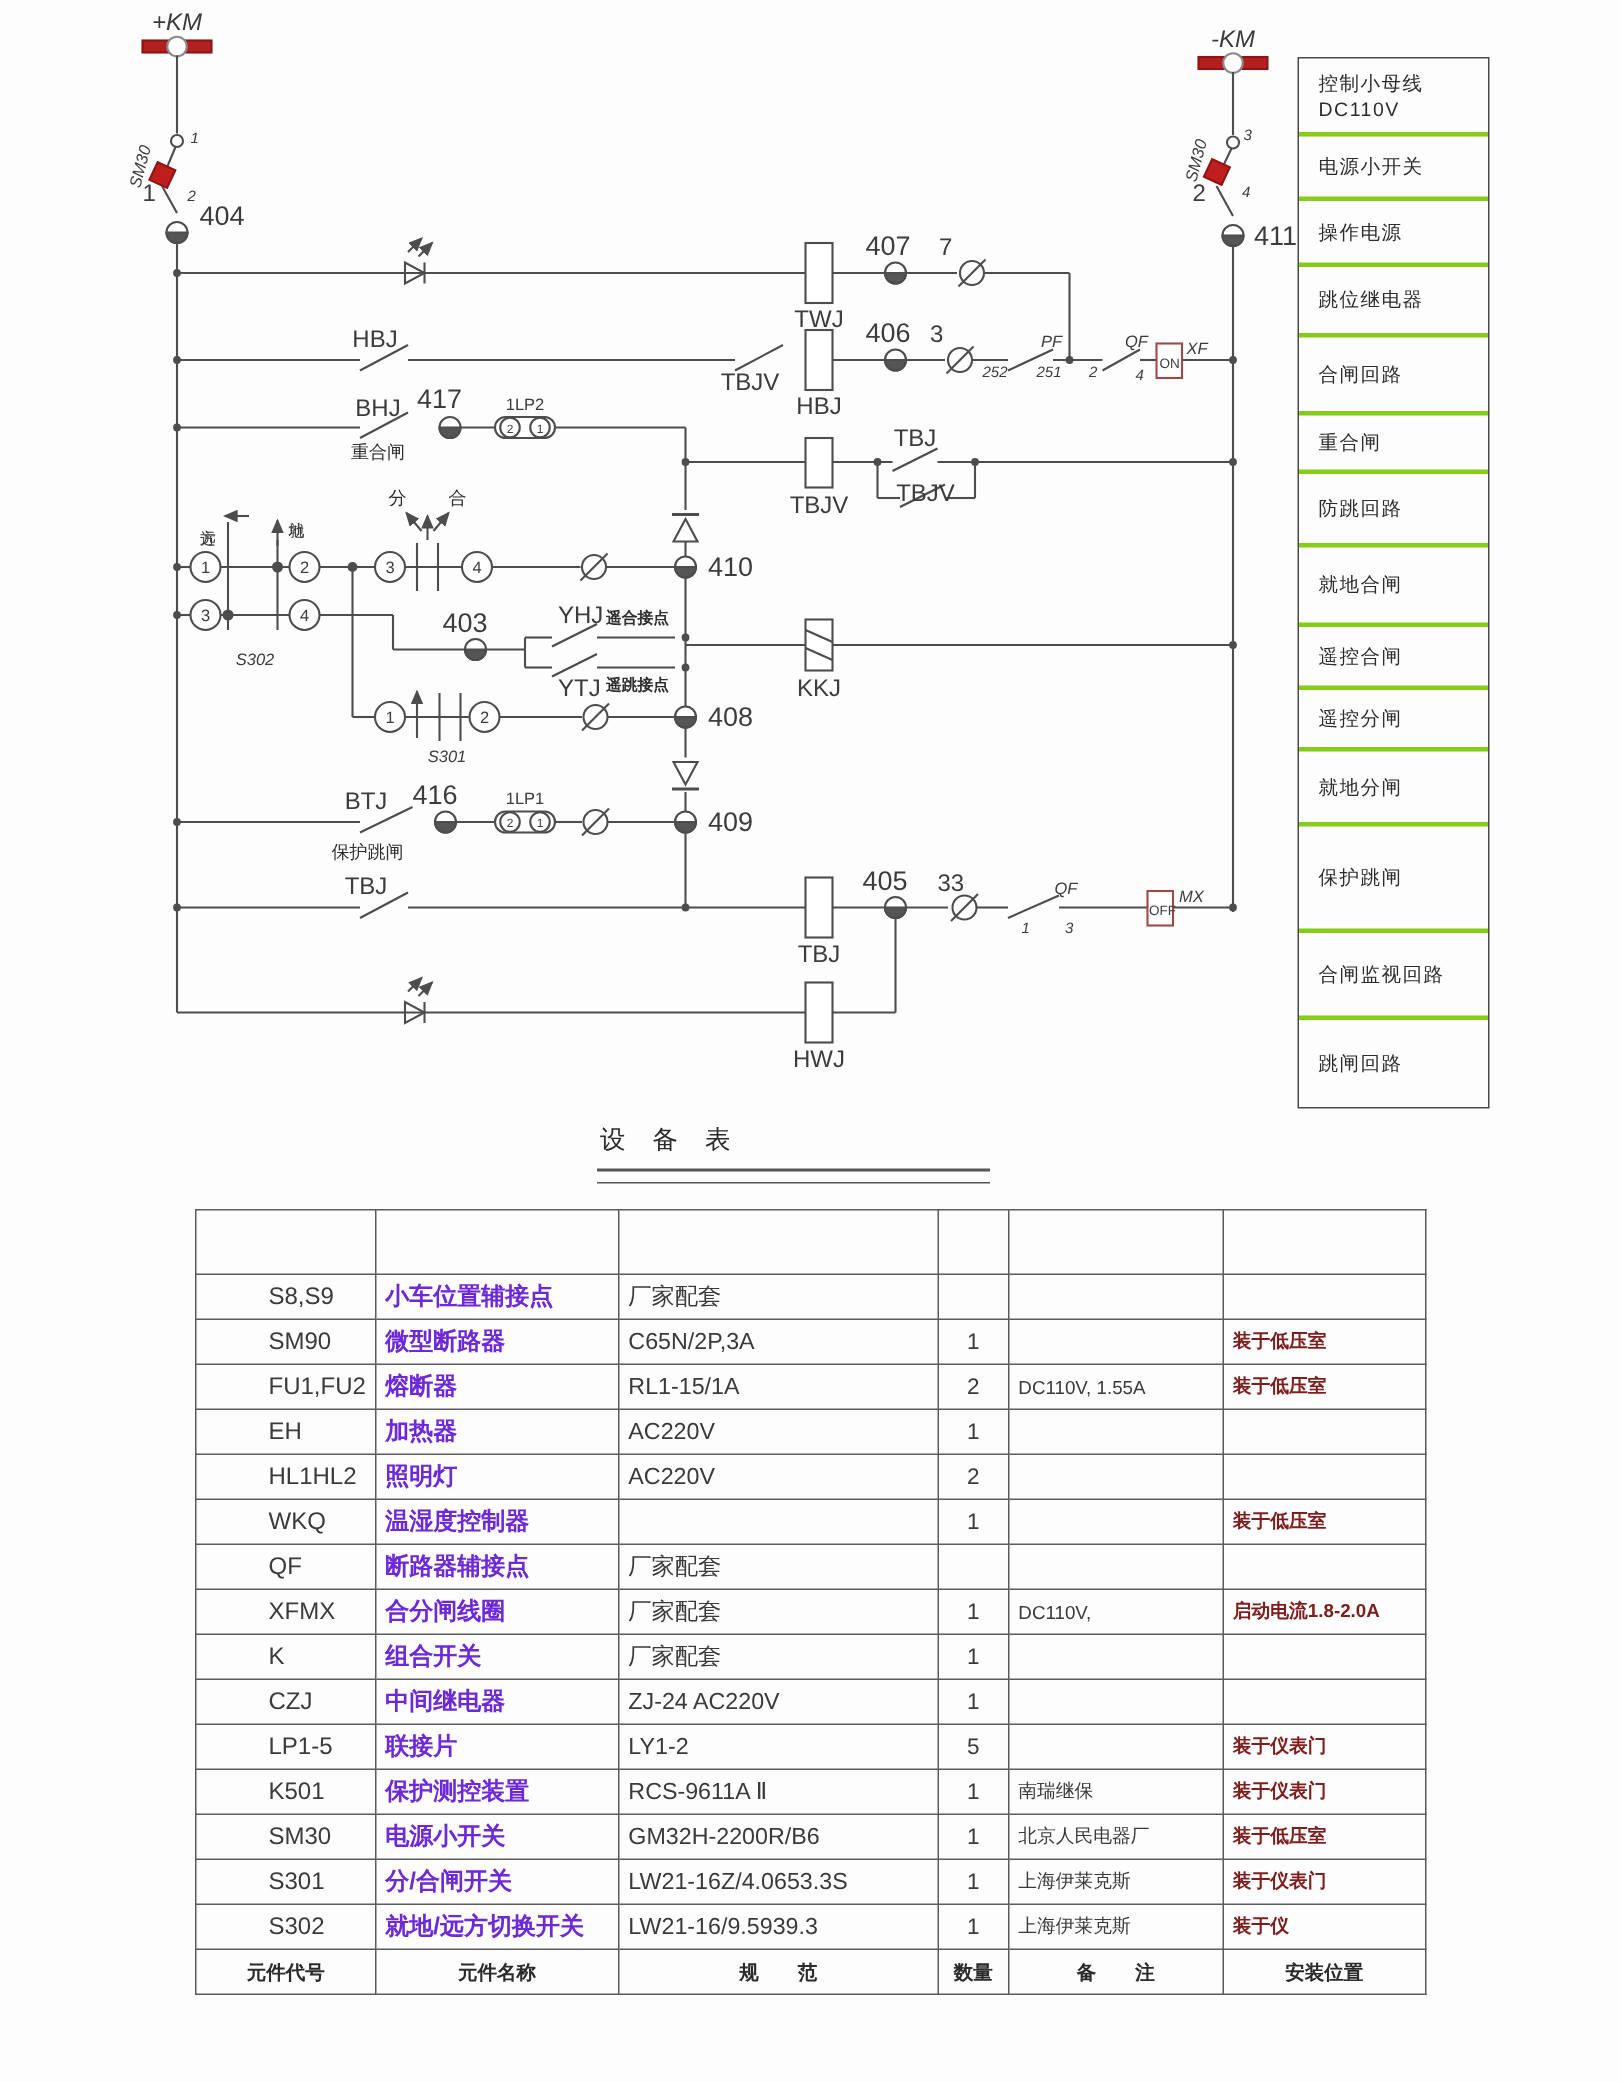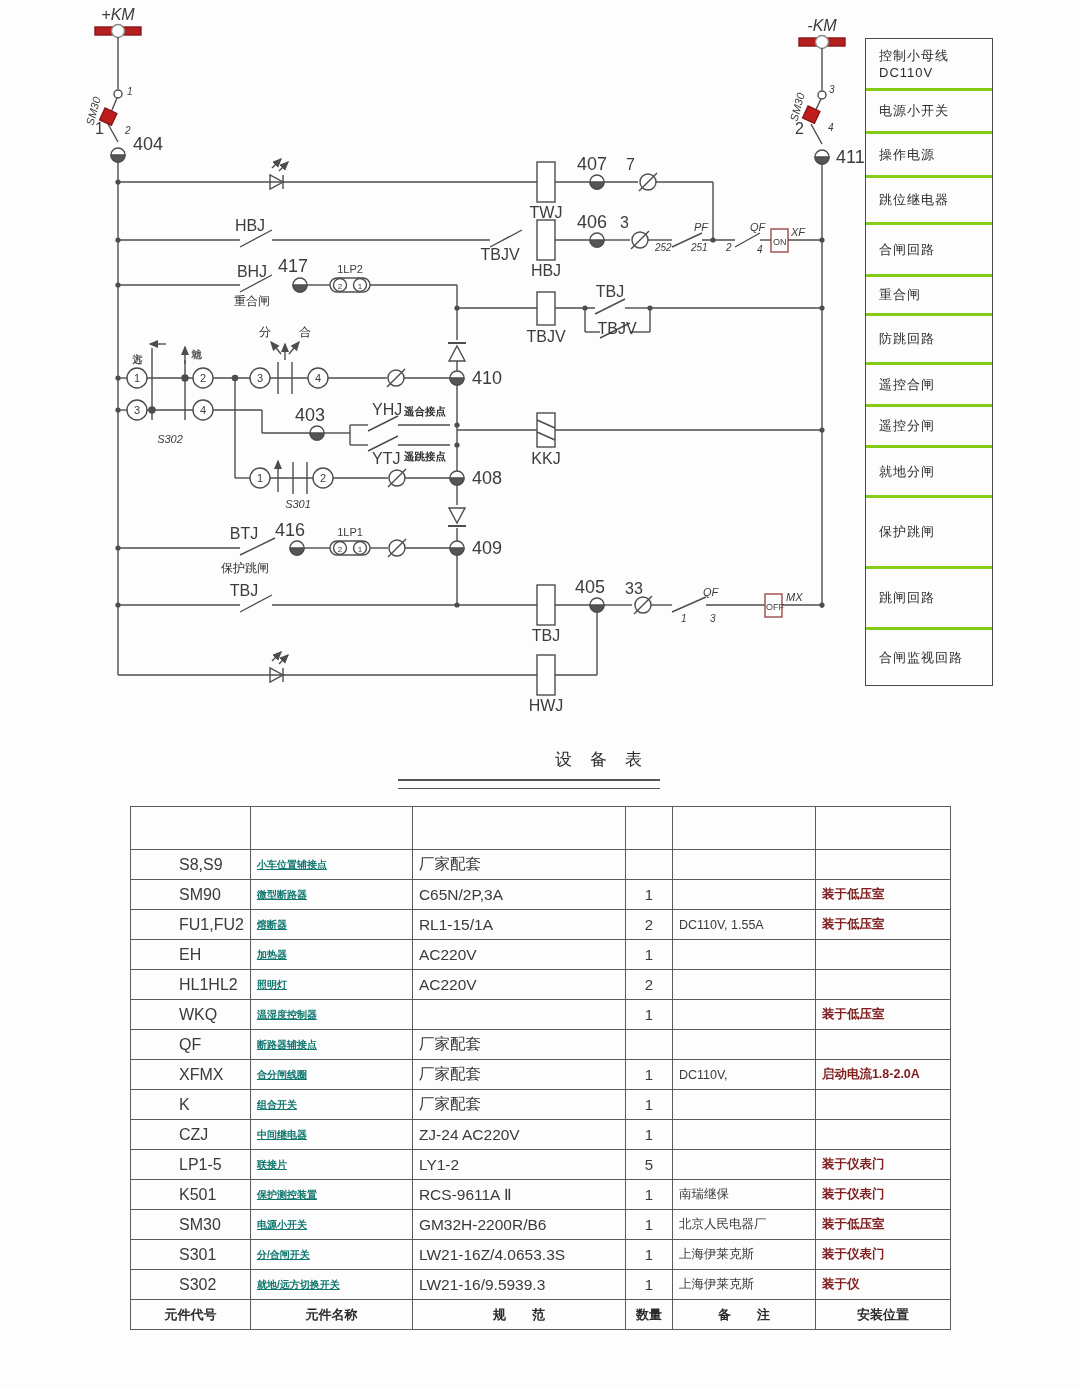--- a/index.html
+++ b/index.html
@@ -13,31 +13,31 @@
   .cjk{font-size:12px;fill:#2e2e2e;}
   .cjk-sm{font-size:10.5px;fill:#2e2e2e;}
   .vert{writing-mode:vertical-rl;text-orientation:upright;font-size:10.5px;}
   .mid{text-anchor:middle;}
   
   .legend{position:absolute;left:865px;top:38px;width:126px;border:1.5px solid #4a4a4a;}
   .legend-row{border-bottom:3px solid #84cc16;display:flex;align-items:center;
               padding-left:13px;font-size:13px;color:#2c2c2c;letter-spacing:1px;}
   .legend-row:last-child{border-bottom:none;}
   
-  .dev-title{position:absolute;left:400px;top:748px;width:260px;text-align:right;
+  .dev-title{position:absolute;left:400px;top:748px;width:260px;text-align:left;
              font-size:17px;letter-spacing:18px;color:#2b2b2b;}
   .dev-rule{position:absolute;left:398px;top:779px;width:262px;height:7px;
             border-top:2px solid #565656;border-bottom:1.5px solid #565656;}
   
   .dev-table{position:absolute;left:130px;top:806px;border-collapse:collapse;table-layout:fixed;}
   .dev-table td{border:1px solid #5b5b5b;height:29px;padding:0 6px;overflow:hidden;
                 white-space:nowrap;vertical-align:middle;}
   .dev-table tr.empty td{height:42px;}
   td.c-code{font-size:16px;color:#3a3a3a;padding-left:48px;}
-  td.c-name{font-size:10px;font-weight:bold;color:#0f766e;text-decoration:underline;}
+  td.c-name{font-size:16px;font-weight:bold;color:#6d28d9;}
   td.c-spec{font-size:15.5px;color:#3a3a3a;}
   td.c-qty{font-size:15px;text-align:center;color:#3a3a3a;}
   td.c-note{font-size:12.5px;color:#3a3a3a;}
   td.c-loc{font-size:12.5px;font-weight:bold;color:#7f1d1d;}
   .dev-table tr.footer td{text-align:center;font-size:13px;font-weight:bold;color:#2b2b2b;margin-top:27px;}
 </style>
 </head>
 <body>
 
 <div class="page">
@@ -357,26 +357,27 @@
 </svg>
 
 <div class="legend">
   <div class="legend-row" style="height:49px">控制小母线DC110V</div>
   <div class="legend-row" style="height:40px">电源小开关</div>
   <div class="legend-row" style="height:41px">操作电源</div>
   <div class="legend-row" style="height:44px">跳位继电器</div>
   <div class="legend-row" style="height:49px">合闸回路</div>
   <div class="legend-row" style="height:36px">重合闸</div>
   <div class="legend-row" style="height:46px">防跳回路</div>
+  <div class="legend-row" style="height:50px">就地合闸</div>
   <div class="legend-row" style="height:39px">遥控合闸</div>
   <div class="legend-row" style="height:38px">遥控分闸</div>
   <div class="legend-row" style="height:47px">就地分闸</div>
   <div class="legend-row" style="height:68px">保护跳闸</div>
+  <div class="legend-row" style="height:55px">合闸监视回路</div>
   <div class="legend-row" style="height:58px">跳闸回路</div>
-  <div class="legend-row" style="height:55px">合闸监视回路</div>
 </div>
 
 <div class="dev-title">设备表</div>
 <div class="dev-rule"></div>
 
 <table class="dev-table">
   <colgroup>
         <col style="width:117px">
         <col style="width:162px">
         <col style="width:213px">

